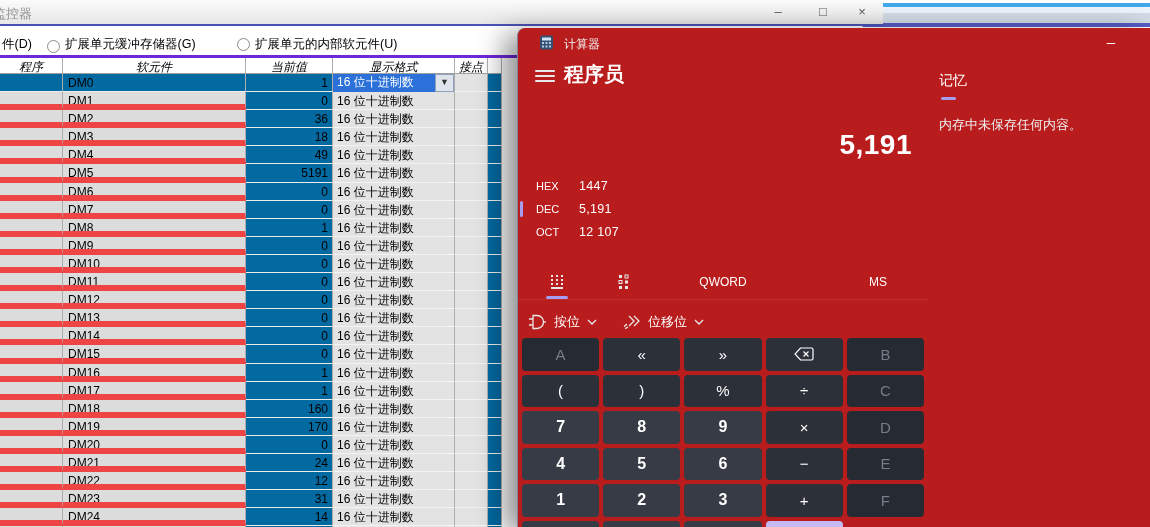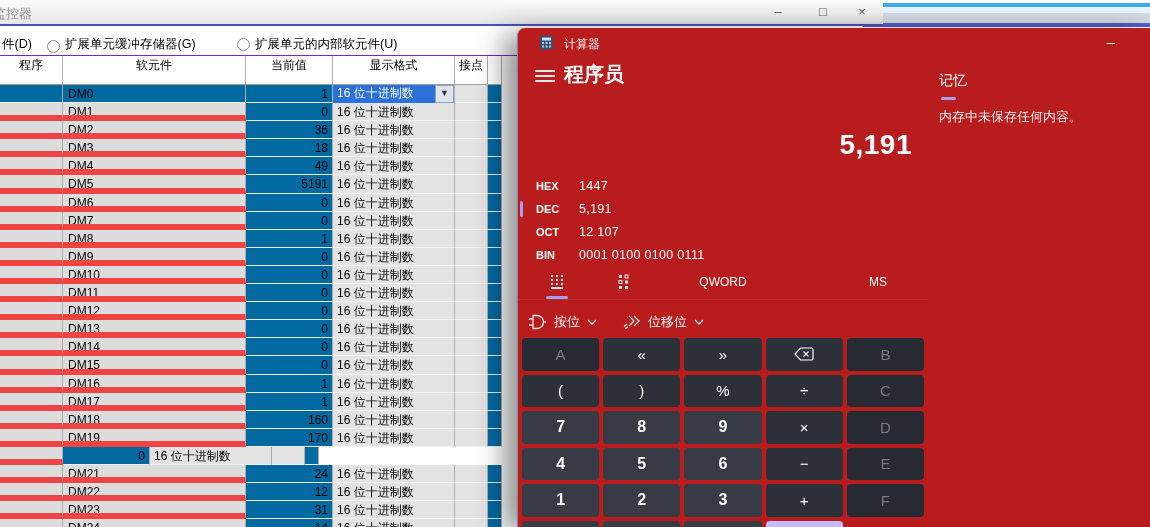--- a/index.html
+++ b/index.html
@@ -25,21 +25,21 @@
   .plc-title { position:absolute; left:-7px; top:5px; font-size:13px; color:#8f8f8f; }
   .win-btn { position:absolute; top:0; width:32px; height:24px; text-align:center;
              line-height:24px; font-size:13px; color:#5a5a5a; cursor:default; }
   .plc-client { position:absolute; left:0; top:28px; width:1150px; height:499px; background:#fff; }
   .radio-row { position:absolute; left:0; top:8px; height:16px; width:520px; font-size:12.5px; color:#000; }
   .radio-item { position:absolute; top:0; display:flex; align-items:center; gap:5px; }
   .radio-circle { width:13px; height:13px; border:1px solid #8a8a8a; border-radius:50%; background:#fff; }
   
   .tbl { position:absolute; left:0; top:27px; width:520px; }
   .trow { display:flex; height:18.1px; font-size:12px; color:#000; }
-  .thead { height:30px; border-top:1px solid #6d28d9; }
+  .thead { height:19px; border-top:3px solid #6d28d9;font-style:italic; }
   .cell { border-right:1px solid #adadad; overflow:hidden; white-space:nowrap; }
   .thead .cell { background:#fff; border-bottom:1px solid #9f9f9f; text-align:center; line-height:18px; }
   .c-prog  { width:63px; }
   .c-dev   { width:183px; }
   .c-val   { width:87px; }
   .c-fmt   { width:122px; }
   .c-con   { width:33px; }
   .c-ext   { width:14px; }
   .bg-gray  { background:#dcdcdc; border-bottom:6px solid #ef4444; }
   .bg-white { background:#0369a1; border-bottom:1px solid #ededed; }
@@ -63,21 +63,21 @@
   .calc-title { position:absolute; left:46px; top:8px; font-size:12px; color:#f2f2f2; }
   .calc-min { position:absolute; left:570px; top:0; width:46px; height:30px; text-align:center;
               line-height:28px; font-size:15px; color:#fff; }
   .hamburger { position:absolute; left:17px; top:40px; width:20px; height:16px; padding-top:2px; cursor:pointer; }
   .hamburger i { display:block; height:2px; background:#e8e8e8; margin:0 0 3px 0; border-radius:1px; }
   .calc-mode { position:absolute; left:46px; top:33px; font-size:20px; font-weight:600; color:#fff; }
   .calc-display { position:absolute; top:101px; right:238px; font-size:28px; font-weight:700; color:#fff; letter-spacing:.5px; }
   .radix-list { position:absolute; left:8px; top:146px; width:384px; }
   .radix-row { position:relative; height:23px; display:flex; align-items:center; padding-left:10px;
                border-radius:4px; cursor:pointer; }
-  .radix-row .rl { width:43px; font-size:11px; font-weight:700; color:#fff; }
+  .radix-row .rl { width:43px; font-size:11px; font-weight:400; color:#fff; }
   .radix-row .rv { font-size:12.5px; color:#fff; letter-spacing:.3px; }
   .radix-bar { position:absolute; left:-6px; top:3.5px; width:3px; height:16px; border-radius:2px;
                background:var(--accent,#a79df0); }
   .calc-toolbar { position:absolute; left:0; top:238px; width:410px; height:34px;
                   border-bottom:1px solid rgba(255,255,255,.08); }
   .tb-btn { position:absolute; top:2px; height:28px; display:flex; align-items:center;
             justify-content:center; color:#fff; font-size:12px; cursor:pointer; }
   .kp-underline { position:absolute; left:50%; margin-left:-11px; bottom:-3px; width:22px; height:3px;
                   border-radius:2px; background:var(--accent,#a79df0); }
   .ops-row { position:absolute; left:10px; top:280px; height:28px; display:flex; gap:26px; align-items:center; }
@@ -86,21 +86,21 @@
             display:grid; grid-template-columns:repeat(5,1fr); grid-auto-rows:32.5px; gap:4px; }
   .key { border:none; border-radius:4px; font-family:inherit; font-size:15px; color:#fff;
          cursor:pointer; display:flex; align-items:center; justify-content:center; }
   .key.num { background:#363b45; font-weight:600; font-size:16px; }
   .key.op  { background:#2c3039; }
   .key.letter { background:#262a32; color:#777c86; }
   .key.eq  { background:#c4baf4; color:#1e222a; }
   .mem-tab { position:absolute; left:421px; top:44px; font-size:14px; color:#fff; cursor:pointer; }
   .mem-underline { position:absolute; left:423px; top:69px; width:15px; height:3px; border-radius:2px;
                    background:var(--accent,#a79df0); }
-  .mem-text { position:absolute; left:421px; top:80px; font-size:13px; color:#f0f0f0; }
+  .mem-text { position:absolute; left:421px; top:88px; font-size:13px; color:#f0f0f0; }
   svg { display:block; }
 </style>
 </head>
 <body>
 
 <div class="stage">
 
   <div class="bg-strip"></div>
 
   <div class="plc-titlebar">
@@ -292,20 +292,21 @@
           <div class="trow">
             <div class="cell c-prog bg-gray"></div>
             <div class="cell c-dev dev bg-gray">DM19</div>
             <div class="cell c-val val bg-white">170</div>
             <div class="cell c-fmt fmt bg-lgray">16 位十进制数</div>
             <div class="cell c-con bg-lgray"></div>
             <div class="cell c-ext bg-white"></div>
           </div>
           <div class="trow">
             <div class="cell c-prog bg-gray"></div>
+            <div class="cell c-dev dev bg-gray">DM20</div>
             <div class="cell c-val val bg-white">0</div>
             <div class="cell c-fmt fmt bg-lgray">16 位十进制数</div>
             <div class="cell c-con bg-lgray"></div>
             <div class="cell c-ext bg-white"></div>
           </div>
           <div class="trow">
             <div class="cell c-prog bg-gray"></div>
             <div class="cell c-dev dev bg-gray">DM21</div>
             <div class="cell c-val val bg-white">24</div>
             <div class="cell c-fmt fmt bg-lgray">16 位十进制数</div>
@@ -381,24 +382,20 @@
           <span class="rv">1447</span>
         </div>
         <div class="radix-row">
           <span class="radix-bar"></span>
           <span class="rl">DEC</span>
           <span class="rv">5,191</span>
         </div>
         <div class="radix-row">
           <span class="rl">OCT</span>
           <span class="rv">12 107</span>
-        </div>
-        <div class="radix-row">
-          <span class="rl">BIN</span>
-          <span class="rv">0001 0100 0100 0111</span>
         </div>
       </div>
 
     <div class="calc-toolbar">
       <div class="tb-btn" style="left:26px; width:26px;">
         <svg width="16" height="16" viewBox="0 0 16 16">
           <g fill="#e8e8e8">
             <rect x="2" y="1" width="2" height="2"></rect>
               <rect x="7" y="1" width="2" height="2"></rect>
               <rect x="12" y="1" width="2" height="2"></rect>

